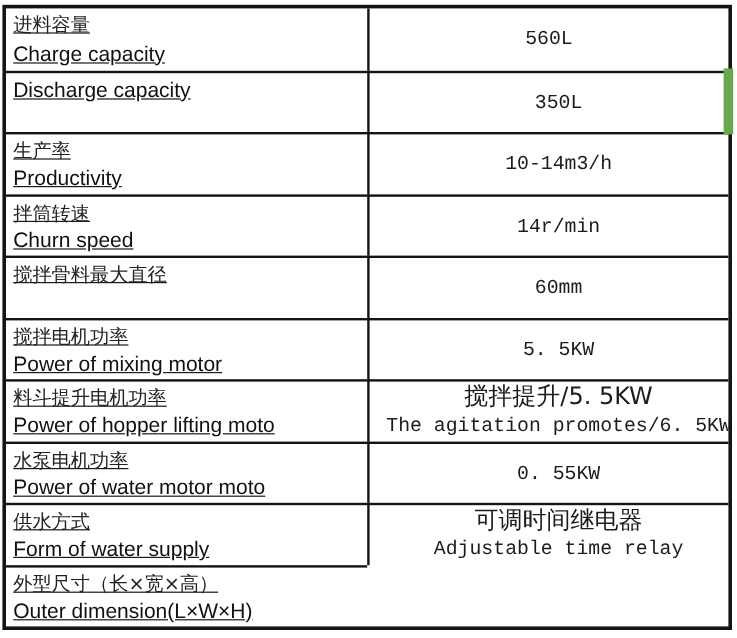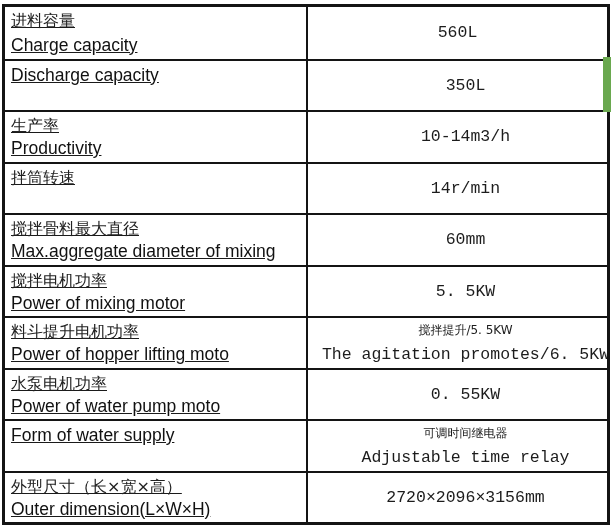--- a/index.html
+++ b/index.html
@@ -61,21 +61,21 @@
   }
   .value-line {
     font-family: "Liberation Mono", monospace;
     font-size: 16.5px;
     line-height: 23px;
     color: #1c1c1c;
     white-space: nowrap;
   }
   .value-line.cjk {
     font-family: "DejaVu Sans", sans-serif;
-    font-size: 12px;
+    font-size: 20px;
   }
   .green-bar {
     position: absolute;
     left: 603px;
     top: 57px;
     width: 8px;
     height: 55px;
     background: #6aa84f;
     z-index: 3;
   }
@@ -104,28 +104,28 @@
     <div class="cell left bt">
       <div class="label-cn">生产率</div>
       <div class="label-en">Productivity</div>
     </div>
     <div class="cell right bt">
       <div class="value-line">10-14m3/h</div>
     </div>
 
     <div class="cell left bt">
       <div class="label-cn">拌筒转速</div>
+      <div class="label-en">Churn speed</div>
     </div>
     <div class="cell right bt">
       <div class="value-line">14r/min</div>
     </div>
 
     <div class="cell left bt">
       <div class="label-cn">搅拌骨料最大直径</div>
-      <div class="label-en">Max.aggregate diameter of mixing</div>
     </div>
     <div class="cell right bt">
       <div class="value-line">60mm</div>
     </div>
 
     <div class="cell left bt">
       <div class="label-cn">搅拌电机功率</div>
       <div class="label-en">Power of mixing motor</div>
     </div>
     <div class="cell right bt">
@@ -136,38 +136,36 @@
       <div class="label-cn">料斗提升电机功率</div>
       <div class="label-en">Power of hopper lifting moto</div>
     </div>
     <div class="cell right bt">
       <div class="value-line cjk">搅拌提升/5. 5KW</div>
       <div class="value-line">The agitation promotes/6. 5KW</div>
     </div>
 
     <div class="cell left bt">
       <div class="label-cn">水泵电机功率</div>
-      <div class="label-en">Power of water pump moto</div>
+      <div class="label-en">Power of water motor moto</div>
     </div>
     <div class="cell right bt">
       <div class="value-line">0. 55KW</div>
     </div>
 
     <div class="cell left bt">
+      <div class="label-cn">供水方式</div>
       <div class="label-en">Form of water supply</div>
     </div>
     <div class="cell right bt">
       <div class="value-line cjk">可调时间继电器</div>
       <div class="value-line">Adjustable time relay</div>
     </div>
 
     <div class="cell left bt">
       <div class="label-cn">外型尺寸（长×宽×高）</div>
       <div class="label-en">Outer dimension(L×W×H)</div>
     </div>
-    <div class="cell right bt">
-      <div class="value-line">2720×2096×3156mm</div>
-    </div>
 
   </div>
 
   <div class="green-bar"></div>
 </div>
 
 </body></html>

